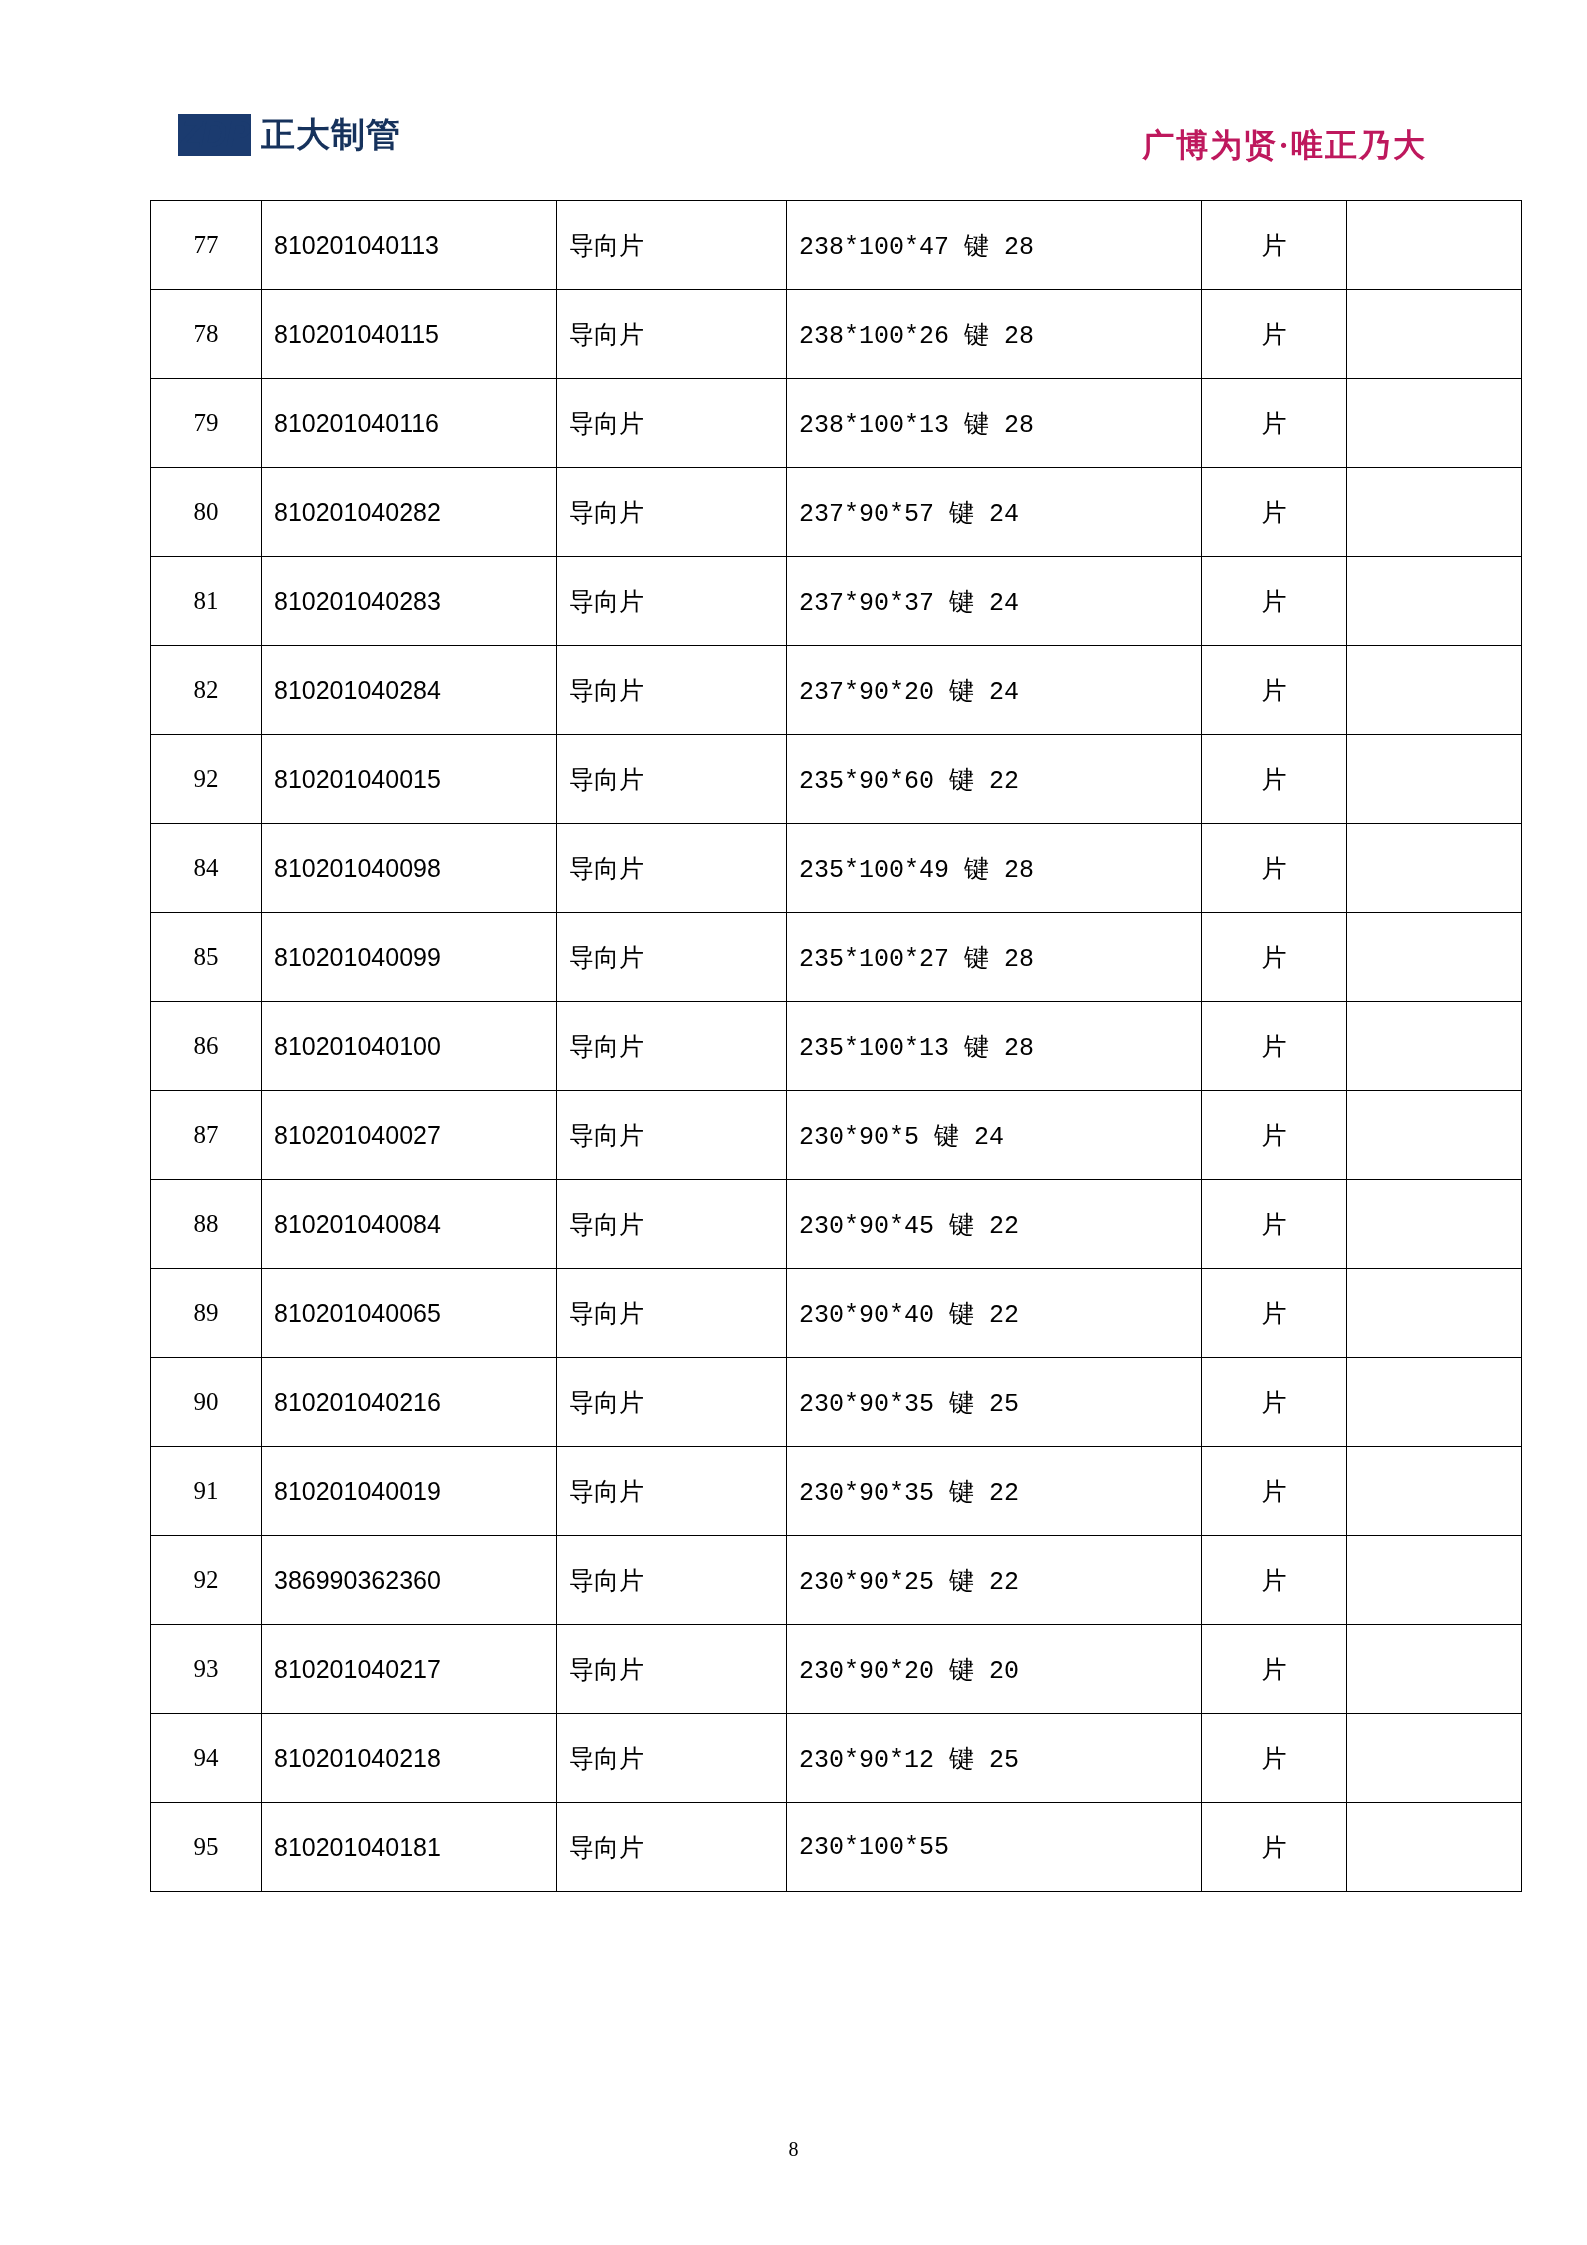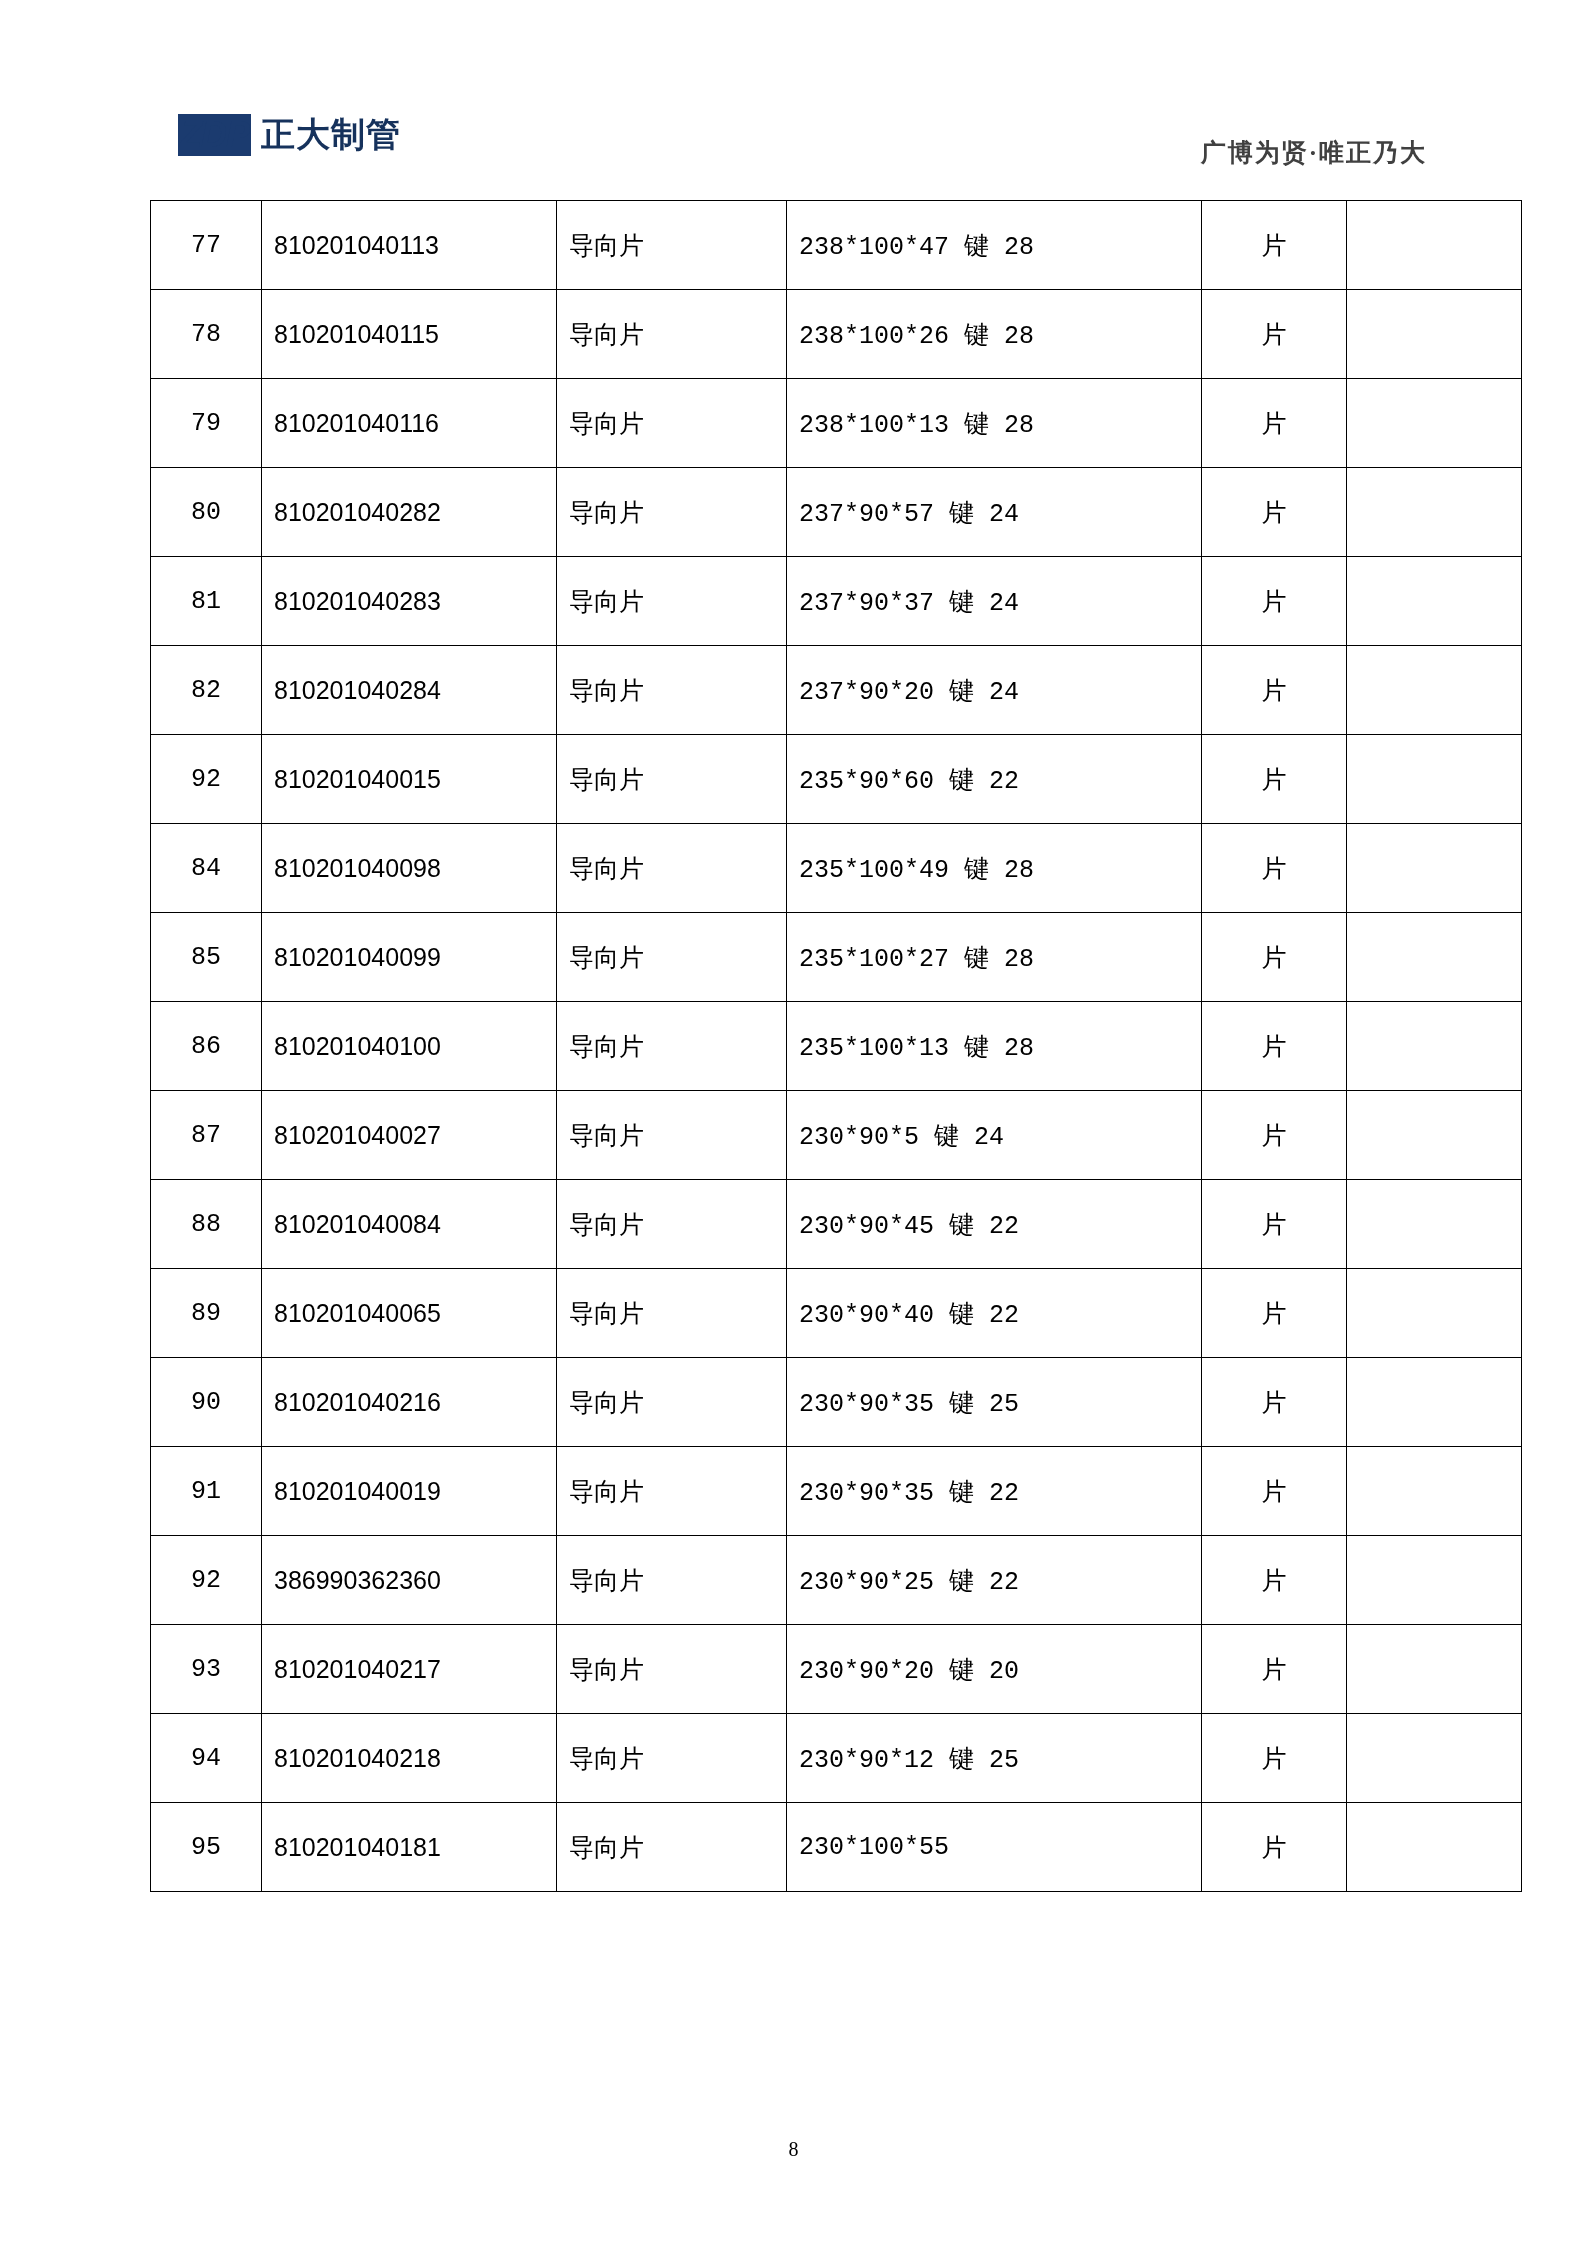--- a/index.html
+++ b/index.html
@@ -54,25 +54,25 @@
   .logo-cn {
     font-family: "Liberation Sans", sans-serif;
     font-weight: 700;
     font-size: 34px;
     color: #16325c;
     letter-spacing: 1px;
   }
   .slogan {
     position: absolute;
     right: 10px;
-    top: 24px;
+    top: 12px;
     font-family: "Liberation Serif", serif;
     font-weight: 700;
-    font-size: 25px;
-    color: #404040;
+    font-size: 32px;
+    color: #be185d;
     letter-spacing: 2px;
     white-space: nowrap;
   }
 
   
   .table-wrap {
     position: absolute;
     top: 200px;
     left: 150px;
     width: 1287px;
@@ -85,21 +85,21 @@
   table.spec td {
     border: 1.3px solid #000;
     padding: 0 12px;
     height: 88px;
     vertical-align: middle;
     font-size: 25px;
   }
   td.c-index {
     width: 86px;
     text-align: center;
-    font-family: Liberation Mono, monospace;
+    font-family: Liberation Serif, serif;
     font-size: 26px;
   }
   td.c-code {
     width: 270px;
     font-family: "Liberation Sans", sans-serif;
     font-size: 26px;
     padding-left: 22px;
   }
   td.c-name {
     width: 205px;

